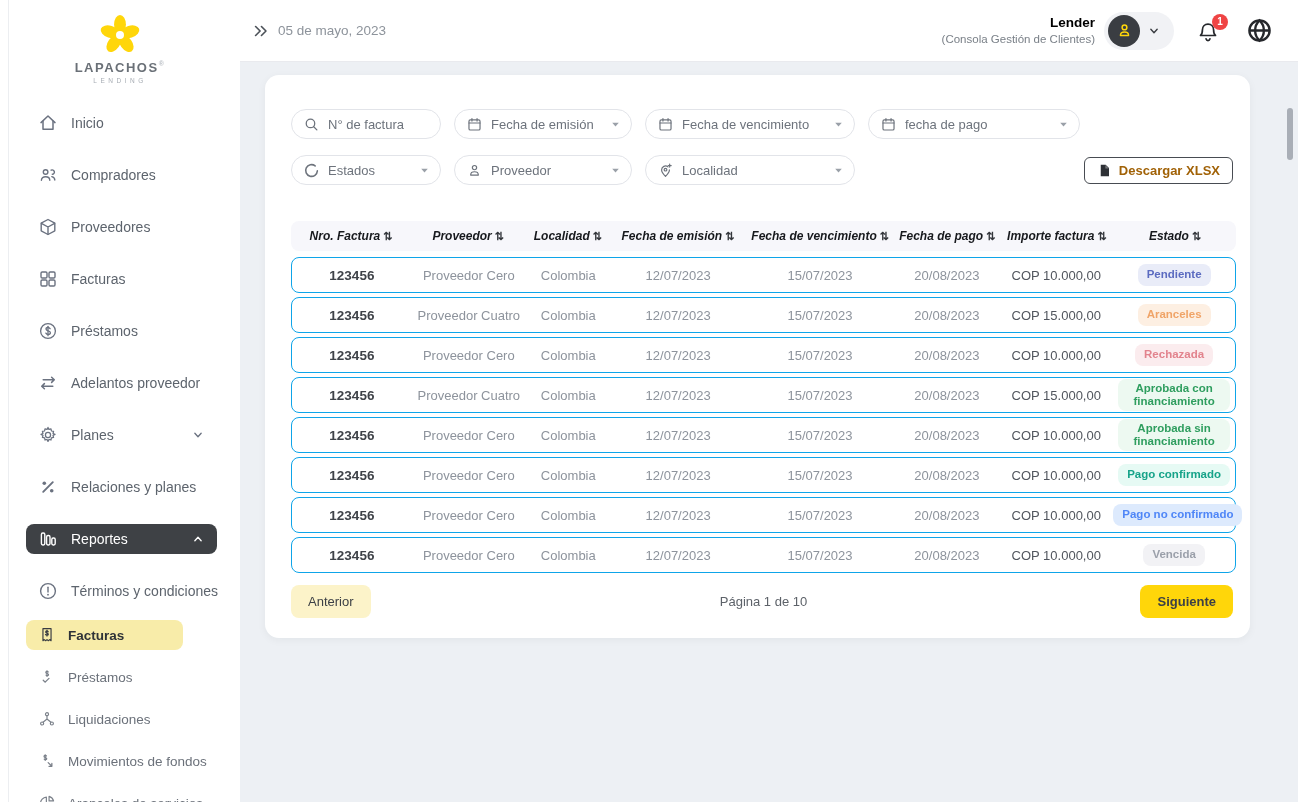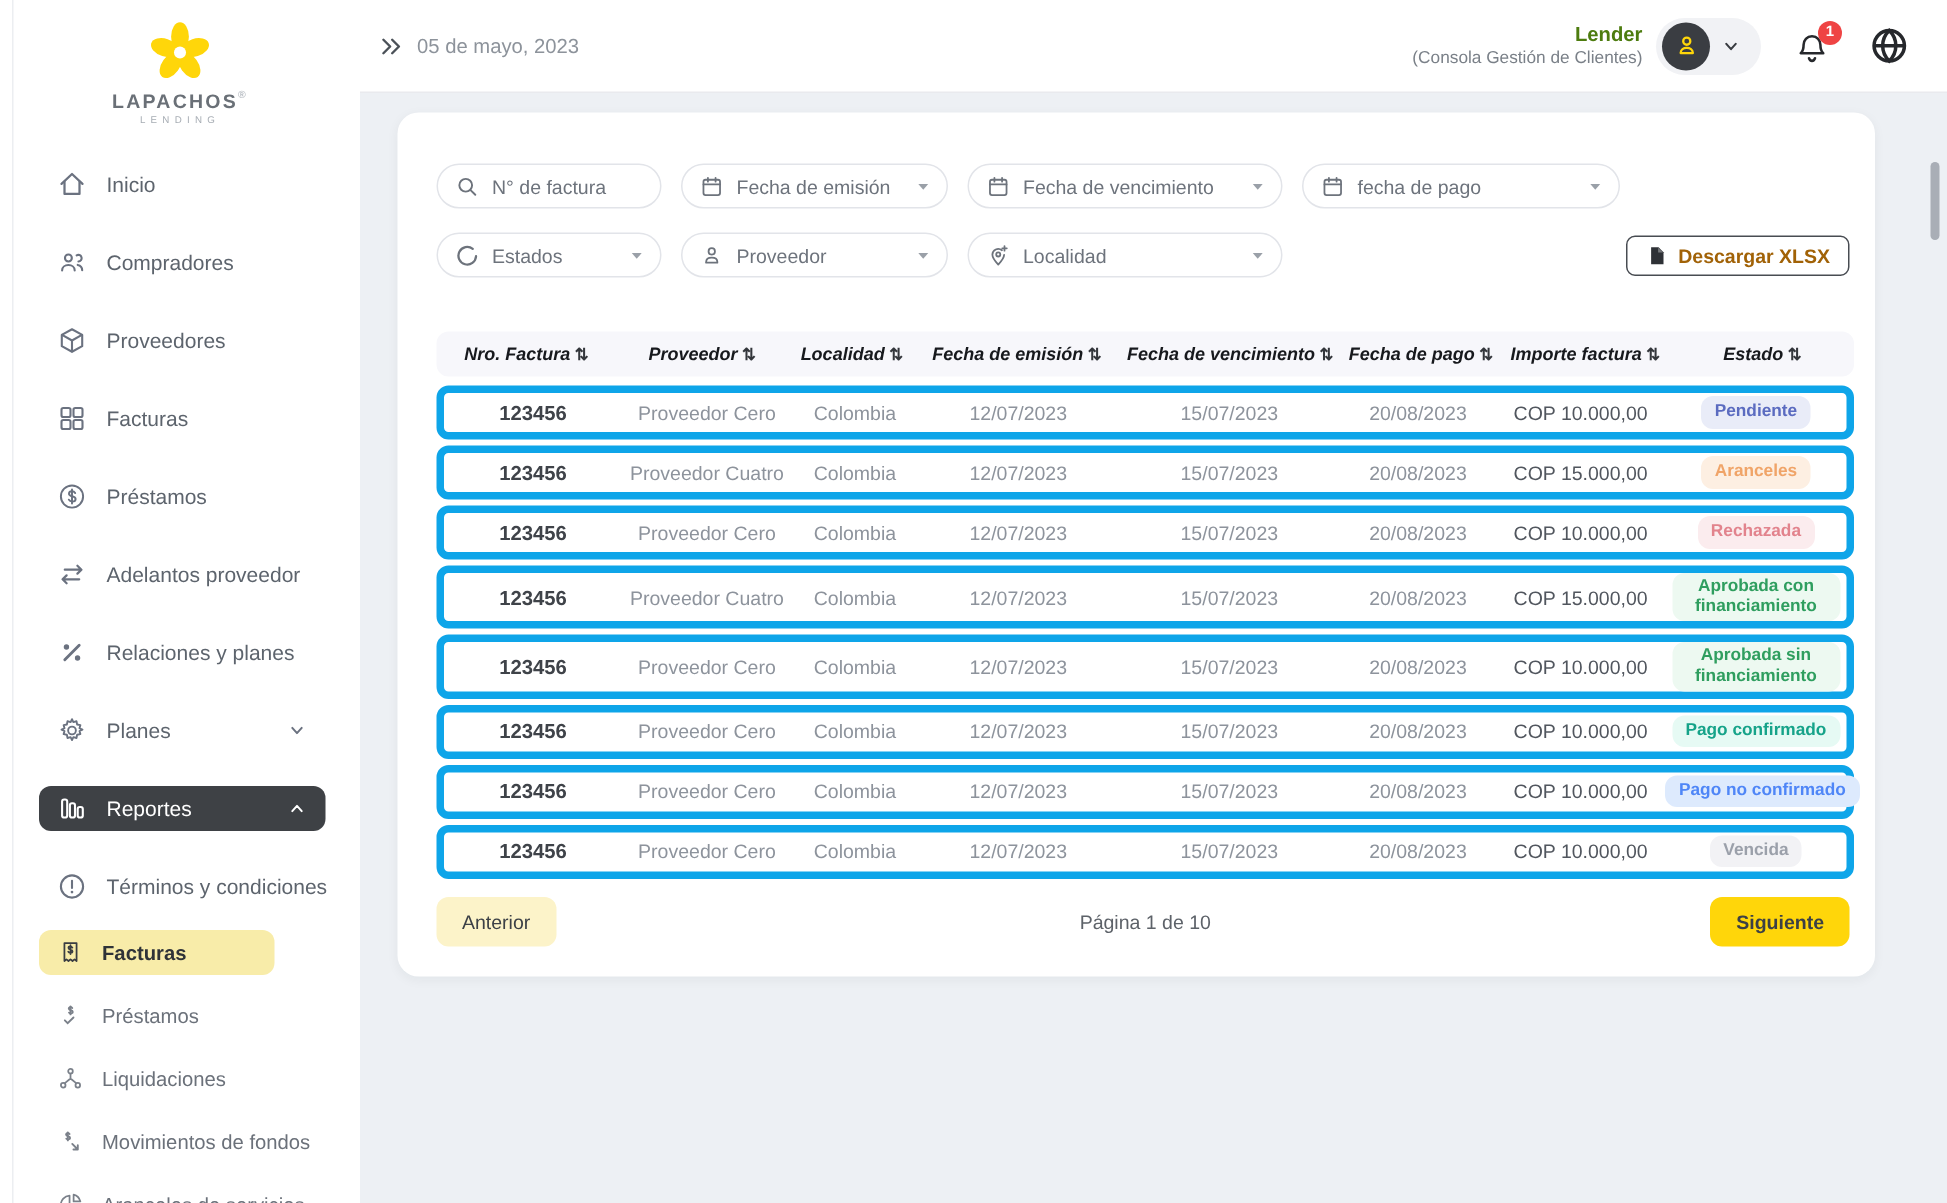--- a/index.html
+++ b/index.html
@@ -32,21 +32,21 @@
   .side-sub-item.active .side-icon { color:#3a3d42; }
 
   
   .right-col { flex:1; display:flex; flex-direction:column; height:100%; }
   .topbar { height:62px; min-height:62px; background:#fff; border-bottom:1px solid #e9eaee; display:flex; align-items:center; padding:0 25px 0 12px; }
   .collapse-btn { width:18px; height:18px; color:#4b5158; display:inline-flex; cursor:pointer; }
   .collapse-btn svg { width:100%; height:100%; }
   .topbar-date { margin-left:8px; font-size:13.5px; color:#8d939b; }
   .topbar-right { margin-left:auto; display:flex; align-items:center; }
   .user-text { text-align:right; margin-right:9px; line-height:1.25; }
-  .user-role { font-size:13.5px; font-weight:bold; color:#4d7c0f; }
+  .user-role { font-size:13.5px; font-weight:bold; color:#000000; }
   .user-sub { font-size:11.5px; color:#7a8088; }
   .avatar-pill { display:flex; align-items:center; background:#f1f2f5; border-radius:999px; padding:3px 4px; cursor:pointer; }
   .avatar-circle { width:32px; height:32px; border-radius:50%; background:#3a3d42; display:flex; align-items:center; justify-content:center; }
   .avatar-circle svg { width:19px; height:19px; }
   .pill-chev { width:14px; height:14px; color:#3a3d42; margin:0 9px 0 7px; display:inline-flex; }
   .pill-chev svg { width:100%; height:100%; }
   .bell-wrap { position:relative; margin-left:22px; width:26px; height:28px; cursor:pointer; color:#26282c; }
   .bell-wrap svg { width:24px; height:24px; margin-top:4px; }
   .notif-badge { position:absolute; top:-3px; right:-6px; min-width:16px; height:16px; border-radius:8px; background:#EF4444; color:#fff; font-size:10px; font-weight:bold; display:flex; align-items:center; justify-content:center; padding:0 4px; }
   .globe-btn { margin-left:24px; width:27px; height:27px; color:#26282c; cursor:pointer; display:inline-flex; }
@@ -75,21 +75,21 @@
   .xlsx-btn { margin-left:auto; margin-right:3px; display:flex; align-items:center; gap:7px; border:1.5px solid #484c52; border-radius:6px; background:#fff; padding:5px 12px; font-size:13px; font-weight:bold; color:#a16207; cursor:pointer; font-family:inherit; }
   .xlsx-btn .file-ic { width:15px; height:15px; display:inline-flex; color:#2e3136; }
   .xlsx-btn .file-ic svg { width:100%; height:100%; }
 
   
   .grid-cols { display:grid; grid-template-columns:12.7% 12.1% 9% 14.3% 15.8% 11.1% 12.1% 12.9%; }
   .thead { margin-top:36px; background:#f7f7fb; border-radius:8px; height:30px; align-items:center; }
   .th { font-size:12px; font-weight:bold; font-style:italic; color:#17191d; text-align:center; white-space:nowrap; cursor:pointer; }
   .sort-ic { font-style:normal; font-size:11px; margin-left:3px; color:#33363b; }
   .tbody { margin-top:6px; display:flex; flex-direction:column; gap:4px; }
-  .trow { border:5px solid #0ea5e9; border-radius:8px; background:#fff; min-height:36px; align-items:center; cursor:pointer; }
+  .trow { border:1px solid #0ea5e9; border-radius:8px; background:#fff; min-height:36px; align-items:center; cursor:pointer; }
   .td { font-size:13px; color:#8d939c; text-align:center; white-space:nowrap; }
   .td-nro { color:#3f4349; font-weight:600; font-size:13.5px; }
   .td-importe { color:#51565e; font-weight:500; }
   .badge { display:inline-block; border-radius:8px; padding:4px 9px; font-size:11.5px; font-weight:600; line-height:1.15; white-space:nowrap; }
   .badge.wrap { white-space:normal; max-width:112px; padding:3px 8px; }
 
   .pagination { display:flex; align-items:center; margin-top:12px; }
   .page-btn { border:none; border-radius:8px; padding:9px 17px; font-size:13px; color:#3c4046; cursor:pointer; font-family:inherit; }
   .prev-btn { background:#FCF3C9; }
   .next-btn { background:#FFD60A; font-weight:600; margin-right:3px; }
@@ -171,41 +171,41 @@
           <span class="side-icon">
             <svg viewBox="0 0 20 20" fill="none" stroke="currentColor" stroke-width="1.5" stroke-linecap="round" stroke-linejoin="round">
               <path d="M5.2 6.8 H16M13.6 4.2 L16.3 6.8 L13.6 9.4"></path>
               <path d="M14.8 13.2 H4M6.4 10.6 L3.7 13.2 L6.4 15.8"></path>
             </svg>
           </span>
           <span class="side-label">Adelantos proveedor</span>
         </div>
         <div class="side-item">
           <span class="side-icon">
+            <svg viewBox="0 0 24 24" fill="none" stroke="currentColor" stroke-width="1.5" stroke-linejoin="round">
+              <circle cx="12" cy="12" r="3.1"></circle>
+              <path d="M12 2.9l1.1 2.4 2.5-.7.5 2.6 2.6.5-.7 2.5 2.4 1.1-2.4 1.1.7 2.5-2.6.5-.5 2.6-2.5-.7-1.1 2.4-1.1-2.4-2.5.7-.5-2.6-2.6-.5.7-2.5-2.4-1.1 2.4-1.1-.7-2.5 2.6-.5.5-2.6 2.5.7z"></path>
+            </svg>
+          </span>
+          <span class="side-label">Planes</span>
+          <span class="side-chev">
+            <svg viewBox="0 0 20 20" fill="none" stroke="currentColor" stroke-width="1.9" stroke-linecap="round" stroke-linejoin="round">
+              <path d="M5.5 7.5 L10 12.5 L14.5 7.5"></path>
+            </svg>
+          </span>
+        </div>
+        <div class="side-item">
+          <span class="side-icon">
             <svg viewBox="0 0 20 20" fill="none" stroke="currentColor" stroke-width="1.9" stroke-linecap="round">
               <path d="M14.8 5.2 L5.2 14.8"></path>
               <circle cx="6.3" cy="6.3" r="1.8" fill="currentColor" stroke="none"></circle>
               <circle cx="13.7" cy="13.7" r="1.8" fill="currentColor" stroke="none"></circle>
             </svg>
           </span>
           <span class="side-label">Relaciones y planes</span>
-        </div>
-        <div class="side-item">
-          <span class="side-icon">
-            <svg viewBox="0 0 24 24" fill="none" stroke="currentColor" stroke-width="1.5" stroke-linejoin="round">
-              <circle cx="12" cy="12" r="3.1"></circle>
-              <path d="M12 2.9l1.1 2.4 2.5-.7.5 2.6 2.6.5-.7 2.5 2.4 1.1-2.4 1.1.7 2.5-2.6.5-.5 2.6-2.5-.7-1.1 2.4-1.1-2.4-2.5.7-.5-2.6-2.6-.5.7-2.5-2.4-1.1 2.4-1.1-.7-2.5 2.6-.5.5-2.6 2.5.7z"></path>
-            </svg>
-          </span>
-          <span class="side-label">Planes</span>
-          <span class="side-chev">
-            <svg viewBox="0 0 20 20" fill="none" stroke="currentColor" stroke-width="1.9" stroke-linecap="round" stroke-linejoin="round">
-              <path d="M5.5 7.5 L10 12.5 L14.5 7.5"></path>
-            </svg>
-          </span>
         </div>
         <div class="side-item active">
           <span class="side-icon">
             <svg viewBox="0 0 20 20" fill="none" stroke="currentColor" stroke-width="1.4">
               <rect x="3.4" y="4" width="3.4" height="12" rx="1.4"></rect>
               <rect x="8.6" y="6.5" width="3.4" height="9.5" rx="1.4"></rect>
               <rect x="13.8" y="9" width="3.4" height="7" rx="1.4"></rect>
             </svg>
           </span>
           <span class="side-label">Reportes</span>

